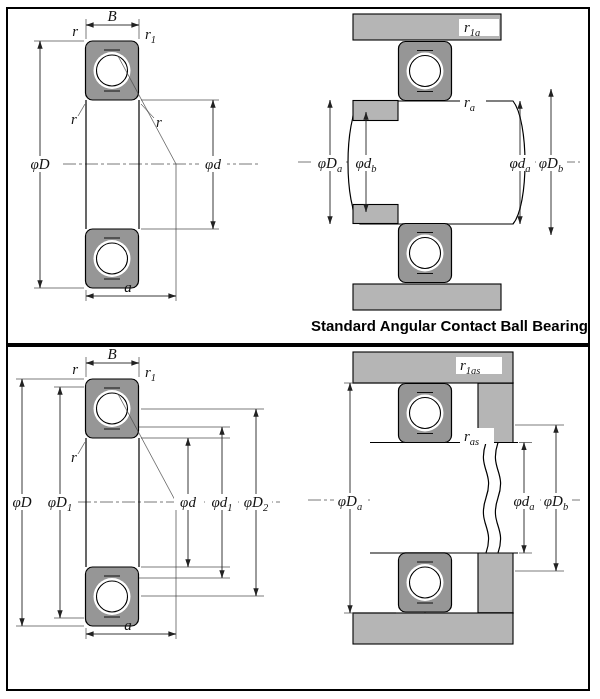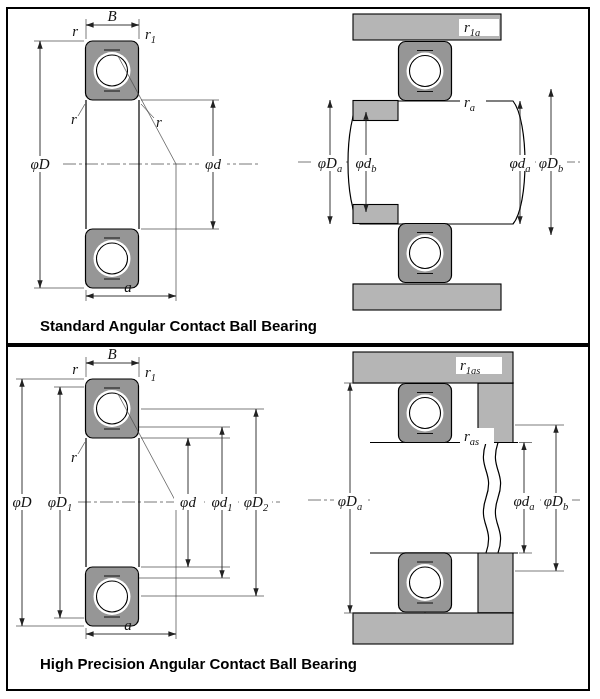--- a/index.html
+++ b/index.html
@@ -1,20 +1,20 @@
 <!DOCTYPE html>
 <html><head>
 <meta charset="utf-8">
 <style>
   html,body{margin:0;padding:0;background:#fff;}
   #wrap{position:relative;width:600px;height:699px;background:#fff;font-family:"Liberation Sans",sans-serif;overflow:hidden;}
   .panel{position:absolute;left:6px;width:584px;border:2px solid #000;background:#fff;box-sizing:border-box;}
   #panel-standard{top:7px;height:338px;}
   #panel-precision{top:345px;height:346px;}
-  .cap{text-align:left;font-weight:bold;font-size:15px;color:#000;margin-top:2px;font-family:"Liberation Sans",sans-serif;margin-left:32px;}
+  .cap{text-align:right;font-weight:bold;font-size:15px;color:#000;margin-top:2px;font-family:"Liberation Sans",sans-serif;margin-left:32px;}
   svg{display:block;margin:0 auto;}
   .out{fill:none;stroke:#000;stroke-width:1.2;}
   .ring{fill:#969696;stroke:#000;stroke-width:1.2;}
   .hous{fill:#b5b5b5;stroke:#000;stroke-width:1.1;}
   .ball{fill:#fff;stroke:#000;stroke-width:1.1;}
   .cage{stroke:#000;stroke-width:.9;}
   .dim{stroke:#222;stroke-width:.9;fill:none;}
   .ext{stroke:#444;stroke-width:.7;fill:none;}
   .cl{stroke:#555;stroke-width:.8;stroke-dasharray:13 3 3 3;fill:none;}
   .lbl{font-family:"Liberation Serif","DejaVu Serif",serif;font-style:italic;font-size:15px;fill:#111;}
@@ -283,16 +283,15 @@
         <g>
           <rect class="lblbg" x="448" y="10" width="46" height="17"></rect>
           <text class="lbl" x="452" y="23"><tspan>r</tspan><tspan class="sub" dy="3.5">1as</tspan></text>
         </g>
         <g>
           <rect class="lblbg" x="452" y="81" width="34" height="16"></rect>
           <text class="lbl" x="456" y="94"><tspan>r</tspan><tspan class="sub" dy="3.5">as</tspan></text>
         </g>
       </g>
     </svg>
-    <div class="cap">High Precision Angular Contact Ball Bearing</div>
   </section>
 
 </div>
 
 </body></html>

